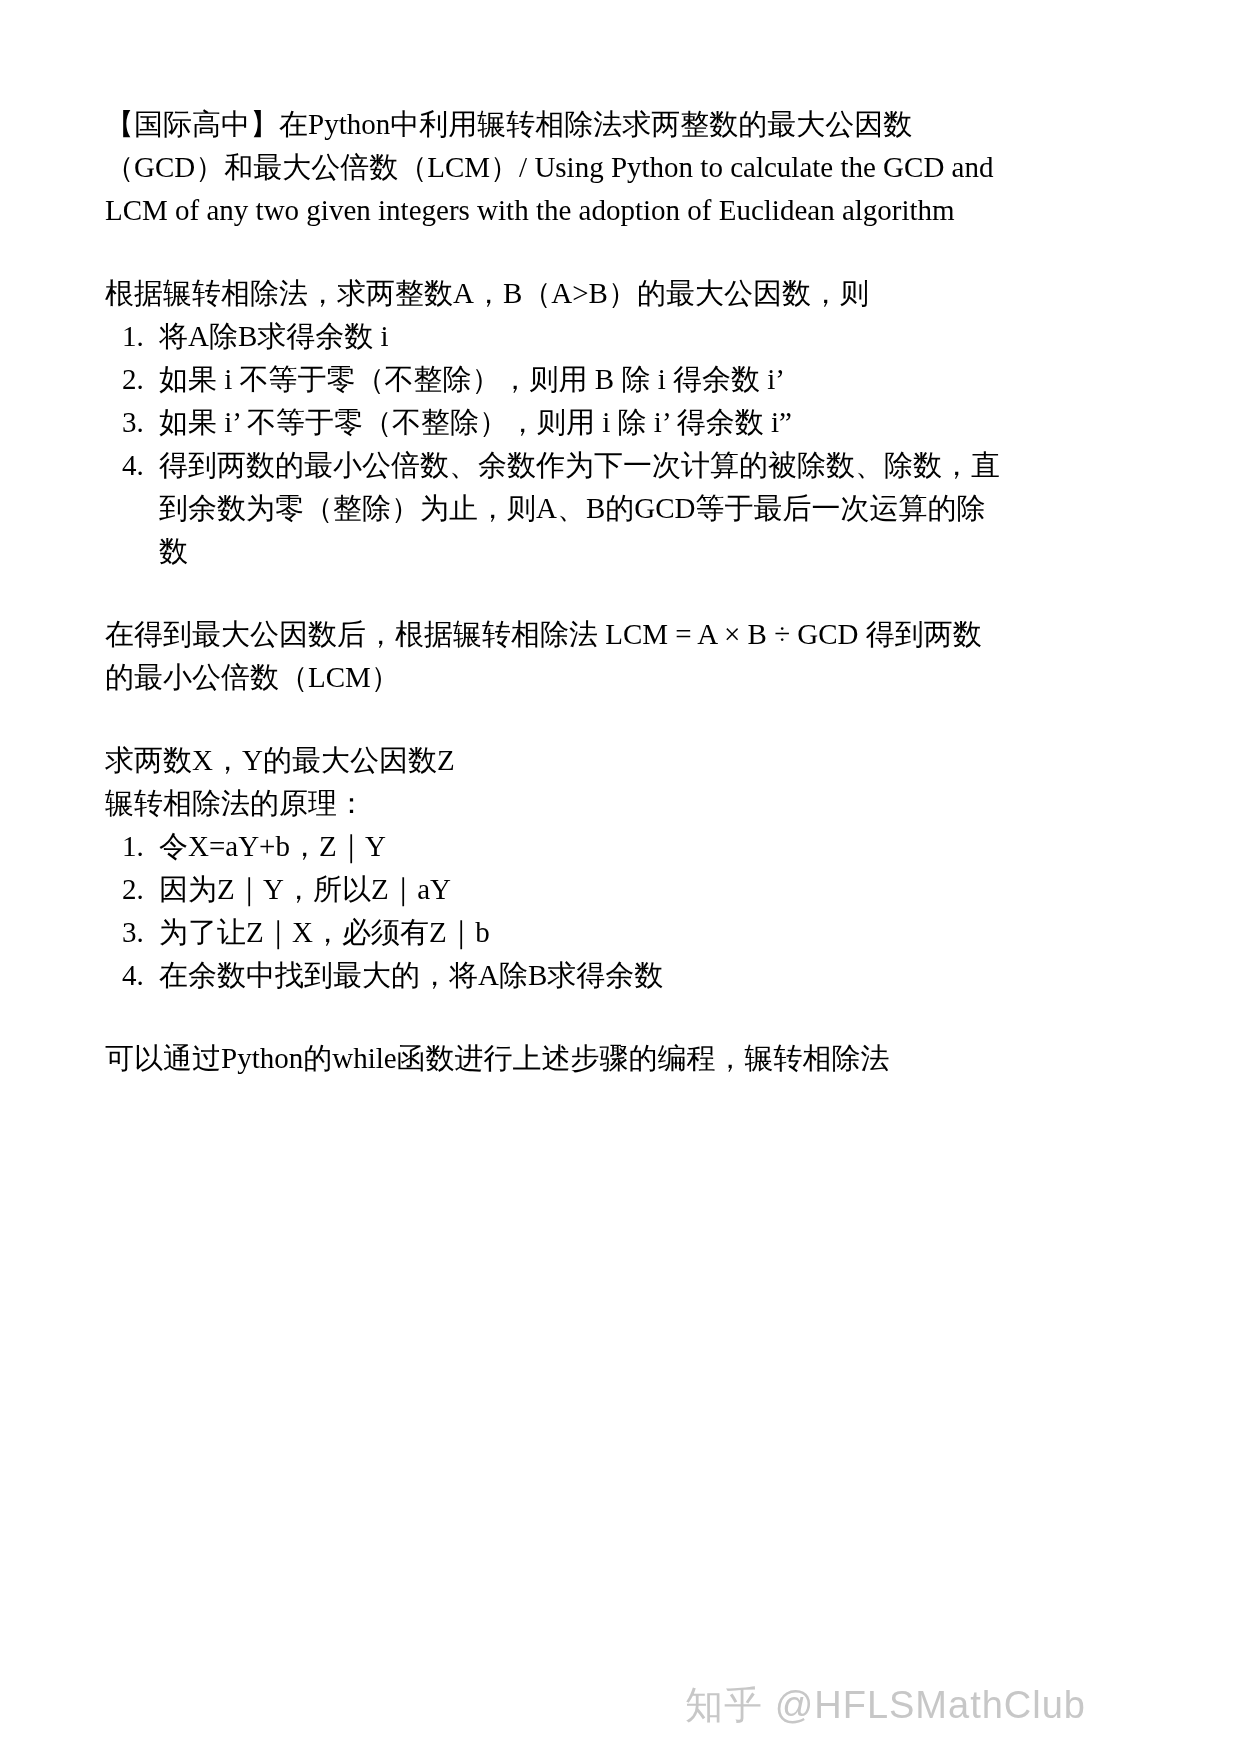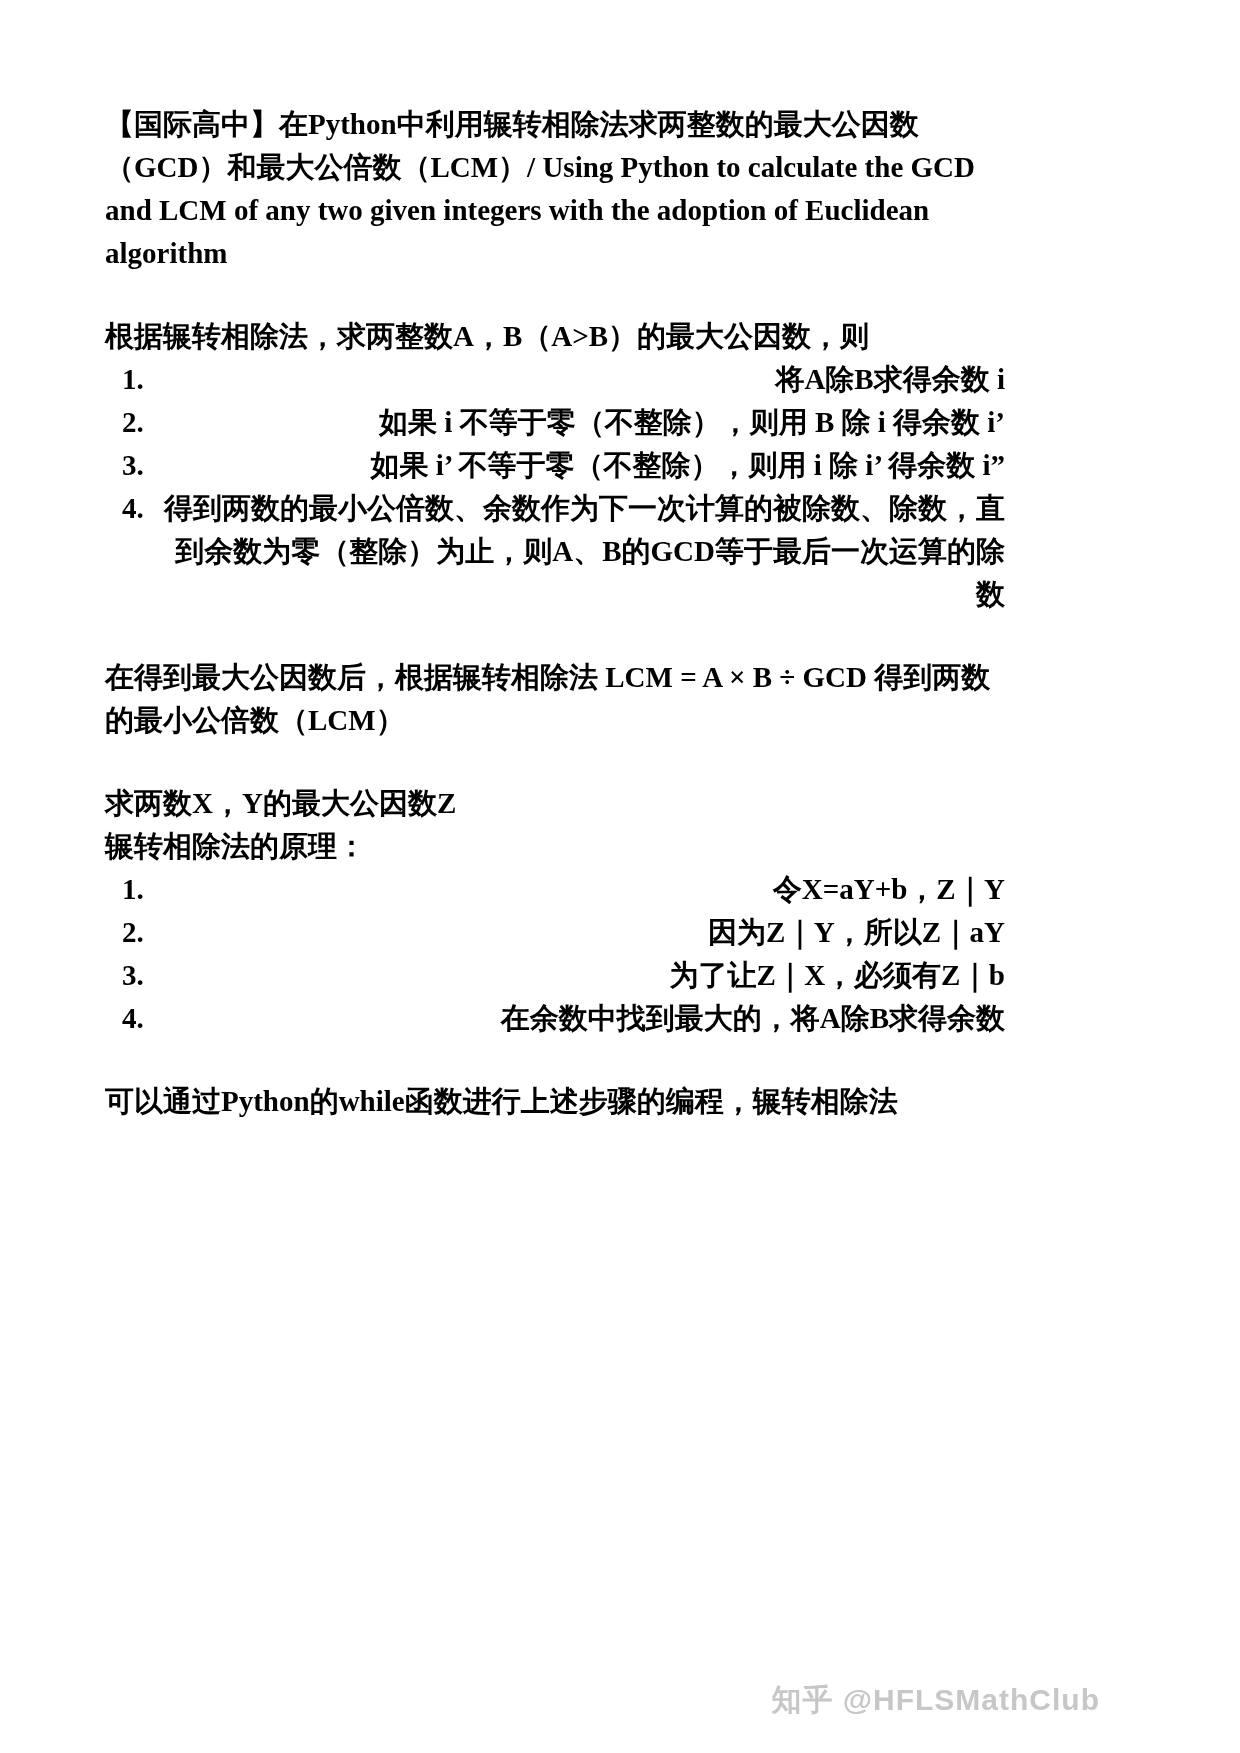--- a/index.html
+++ b/index.html
@@ -5,48 +5,46 @@
   * { margin: 0; padding: 0; box-sizing: border-box; }
   html, body { background: #ffffff; }
   .page {
     position: relative;
     width: 1136px;
     height: 1753px;
     background: #ffffff;
     overflow: hidden;
     font-family: "Liberation Serif", "DejaVu Serif", serif;
     color: #000000;
-    font-weight: bold;
   }
   .content {
     position: absolute;
     left: 105px;
     top: 103px;
     width: 900px;
     font-size: 29px;
     line-height: 43px;
     text-align: left;
   }
   .block { margin-bottom: 40px; }
   .line { display: block; }
   ol.steps {
     margin: 0;
     padding-left: 46px;
     list-style: decimal;
   }
   ol.steps li {
     padding-left: 8px;
-    text-align: right;
   }
   .watermark {
     position: absolute;
     top: 1680px;
-    right: 36px;
+    right: 50px;
     font-family: "Liberation Sans", "DejaVu Sans", sans-serif;
-    font-size: 30px;
+    font-size: 38px;
     color: #c7c7c7;
     letter-spacing: 1px;
     white-space: nowrap;
   }
 </style>
 </head>
 <body>
 
 <div class="page">
   <div class="content">

